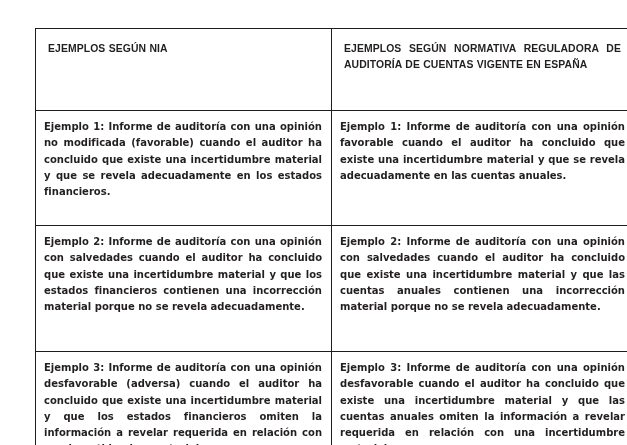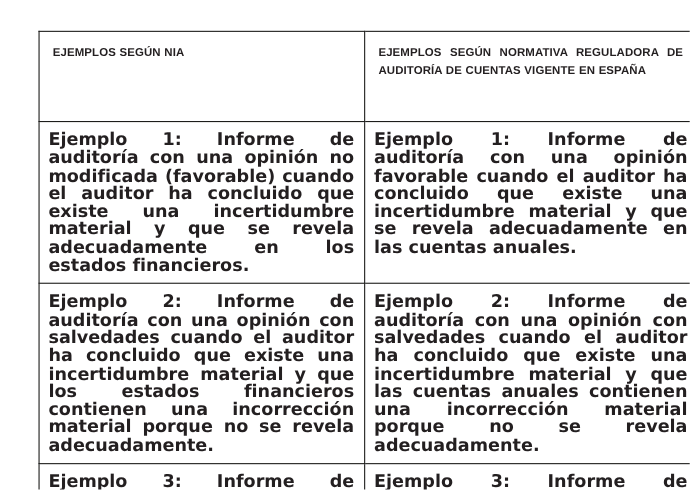--- a/index.html
+++ b/index.html
@@ -58,21 +58,21 @@
     text-align: justify;
     text-align-last: left;
     margin: 4px;
     word-spacing: 0.3px;
   }
 
   
   .body-text {
     font-family: "DejaVu Sans", sans-serif;
     font-weight: bold;
-    font-size: 16px;
+    font-size: 10px;
     line-height: 16.3px;
     color: #231f20;
     text-align: justify;
     text-align-last: left;
     margin: 0;
     hyphens: none;
   }
 
   .row-1 td { height: 98px; }
   .row-2 td { height: 109px; }

